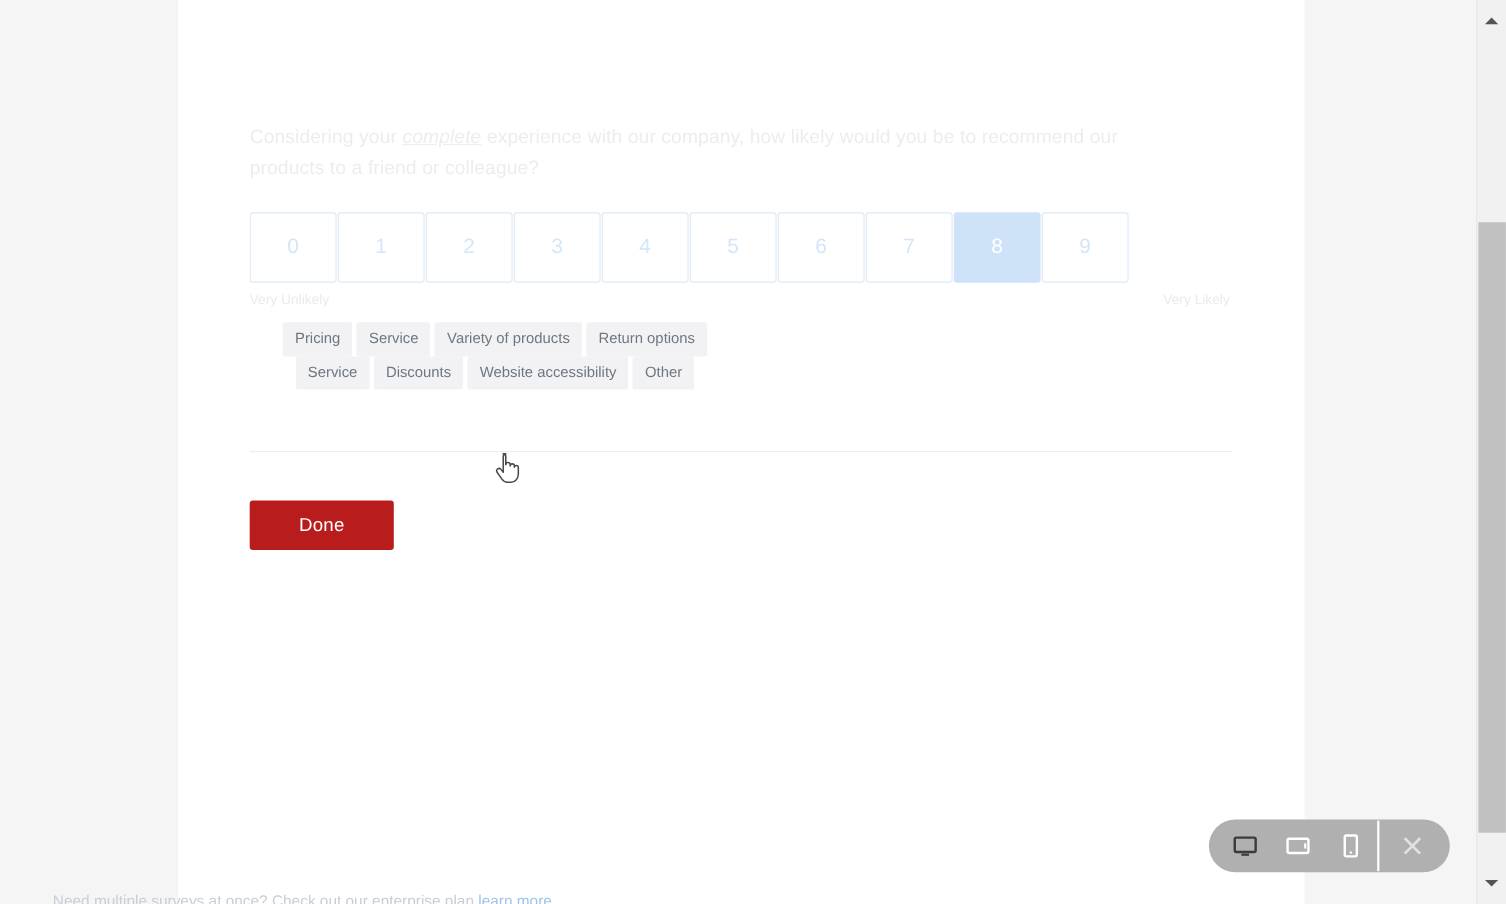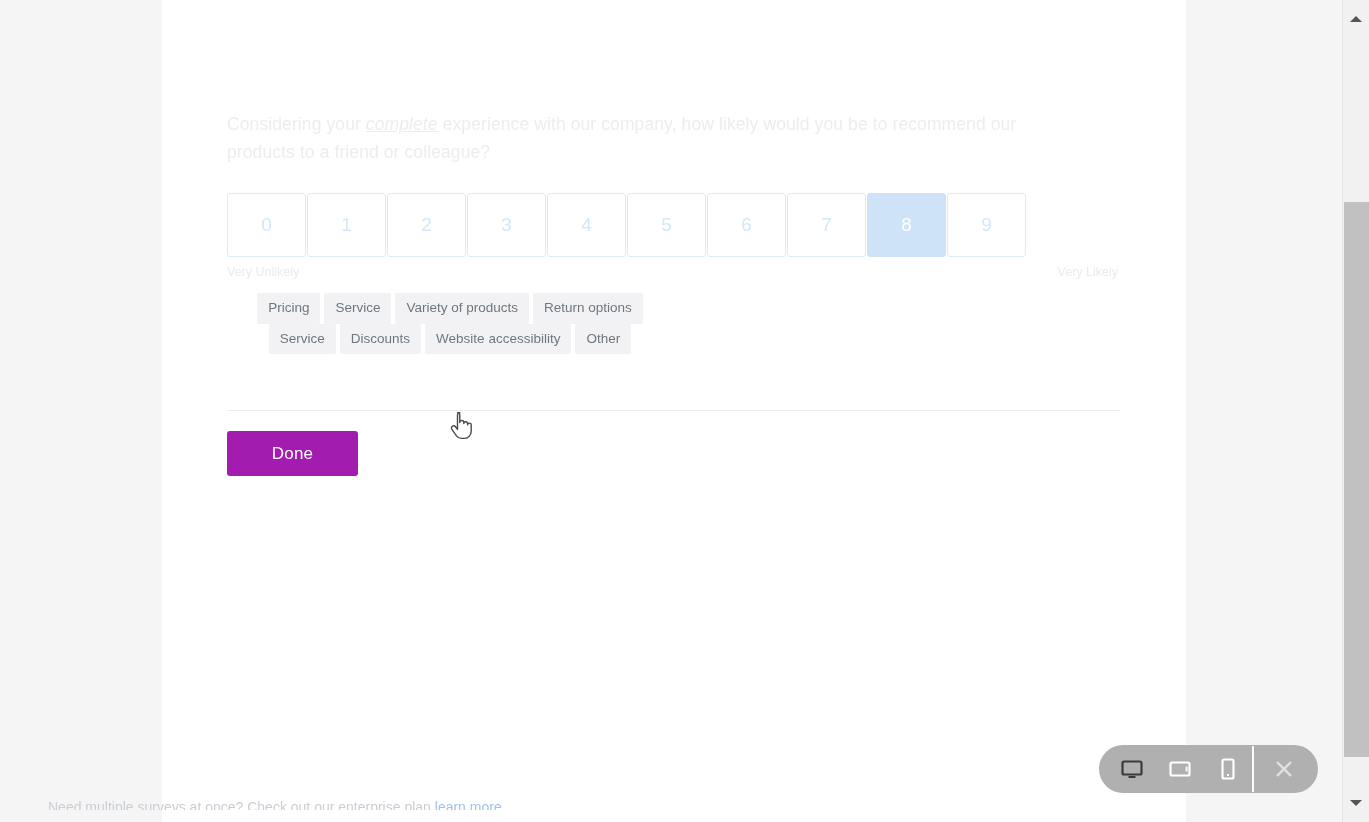--- a/index.html
+++ b/index.html
@@ -129,38 +129,38 @@
   
   .divider {
     width: 893px;
     height: 1px;
     background: #ededef;
     margin-top: 56px;
   }
 
   .done-btn {
     display: block;
-    margin-top: 20px;
+    margin-top: 44px;
     width: 131px;
     height: 45px;
-    background: #a21caf;
+    background: #b91c1c;
     color: #ffffff;
     border: none;
     border-radius: 3px;
     font-size: 17px;
     font-family: "Liberation Sans", sans-serif;
     cursor: pointer;
     letter-spacing: 0.2px;
   }
 
   
   #footer-clip {
     position: absolute;
     left: 0;
-    bottom: 12px;
+    bottom: 0;
     width: 1342px;
     height: 11px;
     overflow: hidden;
   }
   #footer-clip .footer-inner {
     position: absolute;
     left: 48px;
     top: 0;
     font-size: 14px;
     color: #c9ced4;

